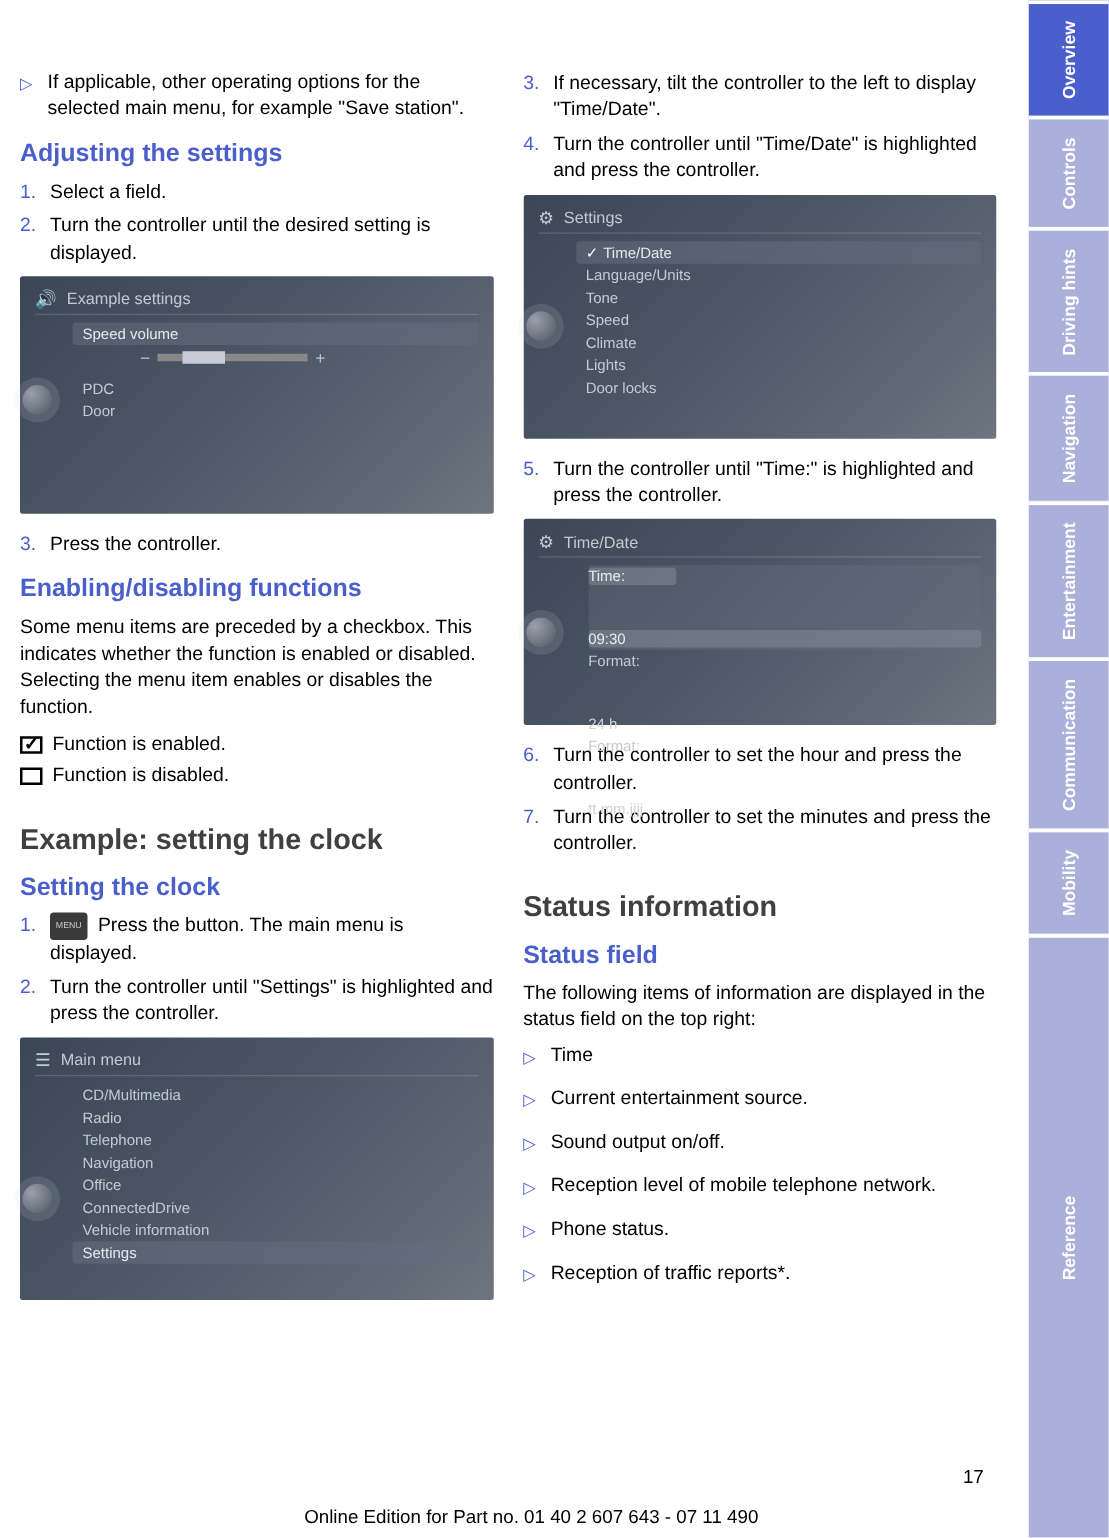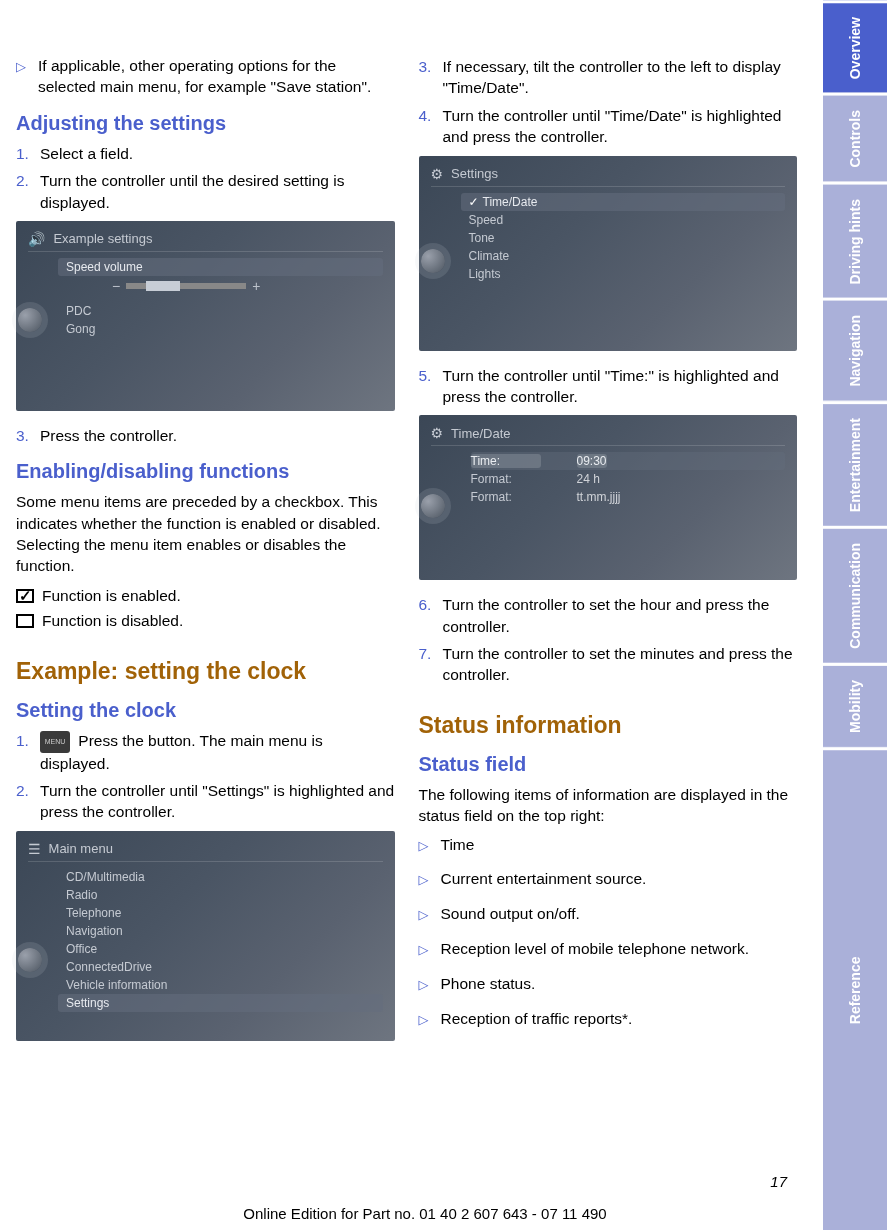--- a/index.html
+++ b/index.html
@@ -55,21 +55,21 @@
       margin-right: 12px;
       margin-top: 2px;
     }
     h3.sub {
       color: #4A5FCC;
       font-size: 20px;
       font-weight: bold;
       margin: 14px 0 8px;
     }
     h2.main {
-      color: #a16207;
+      color: #404040;
       font-size: 23px;
       font-weight: bold;
       margin: 26px 0 14px;
     }
     .ol-item {
       display: flex;
       margin-bottom: 6px;
       line-height: 1.38;
     }
     .num { color: #4A5FCC; width: 24px; flex-shrink: 0; }
@@ -135,37 +135,36 @@
       width: 120px; height: 6px; background: #888;
       position: relative;
     }
     .shot-vol .track::after {
       content: ""; position: absolute; left: 20px; top: -2px;
       width: 34px; height: 10px; background: #c7cdd6;
     }
     .shot-mm { height: 210px; position: relative; padding-bottom: 8px; }
     .shot-settings { height: 195px; position: relative; }
     .shot-td { height: 165px; position: relative; }
-    .shot-td .kv { display: flex; gap: 36px; margin-left: 6px; padding: 2px 0; }
+    .shot-td .kv { display: flex; gap: 36px; margin-left: 6px; padding: 2px 0; flex-direction: column; }
     .shot-td .kv .k { width: 70px; color: #c5cad2; }
     .shot-td .kv.sel .k, .shot-td .kv.sel .v {
       background: rgba(130,138,150,0.55); border-radius: 3px; color: #e9ecf0;
     }
     .shot-td .kv.sel { background: rgba(100,110,125,0.4); border-radius: 3px; }
     .knob {
       position: absolute; left: 2px; top: 46%;
       width: 24px; height: 24px; border-radius: 50%;
       background: radial-gradient(circle at 30% 30%, #9aa0ab, #4c5560);
       box-shadow: 0 0 0 6px rgba(200,205,215,0.15);
     }
     .page-num {
       position: absolute;
       right: 100px; bottom: 40px;
       font-size: 15px;
-      font-style: italic;
     }
     .footer {
       position: absolute;
       bottom: 8px; left: 0; width: 810px;
       text-align: center; font-size: 15px; padding-left: 40px;
     }
   </style>
 </head>
 <body>
 
@@ -194,21 +193,21 @@
             <span>Example settings</span>
           </div>
         <div class="shot-list">
           <div class="row sel">Speed volume</div>
           <div class="slider">
               <span>−</span>
               <div class="track"></div>
               <span>+</span>
             </div>
           <div class="row">PDC</div>
-          <div class="row">Gong</div>
+          <div class="row">Door</div>
         </div>
         <div class="knob"></div>
       </div>
 
       <div class="ol-item">
           <span class="num">3.</span>
           <span>Press the controller.</span>
         </div>
 
       <h3 class="sub">Enabling/disabling functions</h3>
@@ -266,24 +265,26 @@
           <span>Turn the controller until "Time/Date" is highlighted and press the controller.</span>
         </div>
 
       <div class="shot shot-settings">
         <div class="shot-header">
             <span class="gear">⚙</span>
             <span>Settings</span>
           </div>
         <div class="shot-list" id="settings-list">
             <div class="row sel"><span class="chkmk">✓</span>Time/Date</div>
+            <div class="row">Language/Units</div>
+            <div class="row">Tone</div>
             <div class="row">Speed</div>
-            <div class="row">Tone</div>
             <div class="row">Climate</div>
             <div class="row">Lights</div>
+            <div class="row">Door locks</div>
           </div>
         <div class="knob" style="top:48%"></div>
       </div>
 
       <div class="ol-item">
           <span class="num">5.</span>
           <span>Turn the controller until "Time:" is highlighted and press the controller.</span>
         </div>
 
       <div class="shot shot-td">

